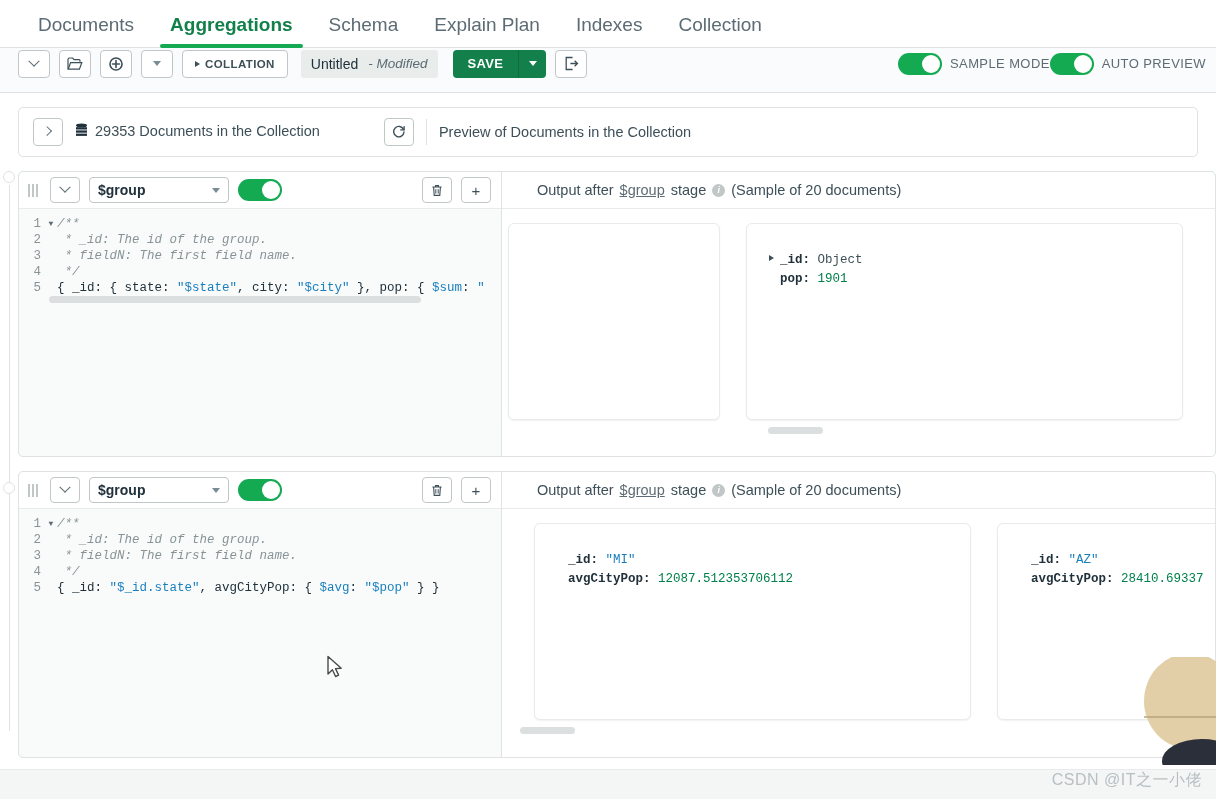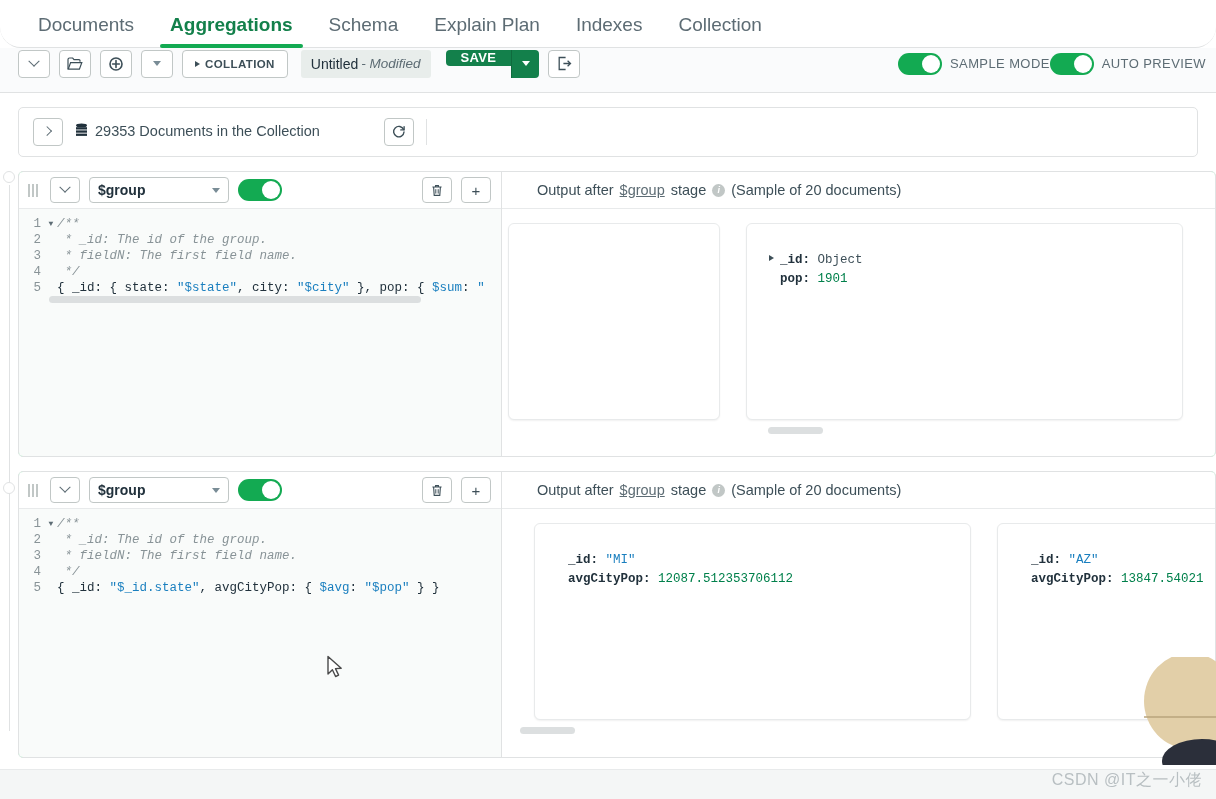--- a/index.html
+++ b/index.html
@@ -9,21 +9,20 @@
     background: #ffffff;
     overflow: hidden;
   }
   #app { position: relative; width: 1216px; height: 799px; background: #fff; }
 
   
   .tabbar {
     height: 48px; display: flex; align-items: flex-end;
     padding-left: 20px; background: #fff;
     border-bottom: 1px solid #e0e2e3;
-    border-radius: 21px;
   }
   .tab {
     position: relative; font-size: 19px; color: #5d6c74;
     padding: 0 18px 11px 18px; cursor: pointer; white-space: nowrap;
   }
   .tab.active { color: #13804b; font-weight: bold; }
   .tab.active::after {
     content: ""; position: absolute; left: 8px; right: 8px; bottom: -1px;
     height: 4px; background: #13aa52; border-radius: 2px;
   }
@@ -45,27 +44,27 @@
     color: #3d4f58; padding: 0 12px; height: 28px;
     display: flex; align-items: center; gap: 5px;
   }
   .tri-right {
     width: 0; height: 0; border-left: 5px solid #3d4f58;
     border-top: 3.5px solid transparent; border-bottom: 3.5px solid transparent;
   }
   .pipeline-name {
     background: #e8edeb; border-radius: 3px; height: 28px;
     display: flex; align-items: center; padding: 0 10px;
-    font-size: 14px; color: #21313c; gap: 3px; margin-left: 4px;
+    font-size: 14px; color: #21313c; gap: 10px; margin-left: 4px;
   }
   .pipeline-name .mod { font-style: italic; color: #5d6c74; font-size: 13.5px; }
   .save-group { display: flex; margin-left: 6px; }
   .save-btn {
     background: #13804b; color: #fff; font-weight: bold; font-size: 13px;
-    height: 16px; padding: 0 15px; border-radius: 4px 0 0 4px;
+    height: 28px; padding: 0 15px; border-radius: 4px 0 0 4px;
     display: flex; align-items: center; cursor: pointer; letter-spacing: .3px;
   }
   .save-caret {
     background: #13804b; width: 28px; height: 28px;
     border-radius: 0 4px 4px 0; border-left: 1px solid #0f6b3e;
     display: flex; align-items: center; justify-content: center; cursor: pointer;
   }
   .caret-dn {
     width: 0; height: 0; border-top: 5px solid #798c96;
     border-left: 4.5px solid transparent; border-right: 4.5px solid transparent;
@@ -306,20 +305,21 @@
           </svg>
         </span><span>29353 Documents in the Collection</span>
       </span>
       <div class="sq-btn" style="margin-left:52px">
         <svg width="14" height="14" viewBox="0 0 14 14">
           <path d="M11.6 4.6A5.2 5.2 0 1 0 12 7" fill="none" stroke="#3d4f58" stroke-width="1.4" stroke-linecap="round"></path>
           <path d="M12.1 1.6v3.3H8.8" fill="none" stroke="#3d4f58" stroke-width="1.4" stroke-linecap="round"></path>
         </svg>
       </div>
       <div class="vsep"></div>
+      <span class="prev-text">Preview of Documents in the Collection</span>
     </div>
   </div>
 
   <div class="stages">
 
     <div class="rail" style="top:14px; height:560px;">
       <div class="line" style="top:14px; height:546px;"></div>
       <div class="node" style="top:0px;"></div>
       <div class="node" style="top:311px;"></div>
     </div>
@@ -484,21 +484,21 @@
               </div>
               <div style="padding-left:11px">
                 <span class="fld-key">avgCityPop</span><span class="fld-key">:</span> <span class="fld-num">12087.512353706112</span>
               </div>
             </div>
             <div class="doc-card" style="width:437px;height:197px;">
               <div style="padding-left:11px">
                 <span class="fld-key">_id</span><span class="fld-key">:</span> <span class="fld-str">"AZ"</span>
               </div>
               <div style="padding-left:11px">
-                <span class="fld-key">avgCityPop</span><span class="fld-key">:</span> <span class="fld-num">13847.54021</span>
+                <span class="fld-key">avgCityPop</span><span class="fld-key">:</span> <span class="fld-num">28410.69337</span>
               </div>
             </div>
           </div>
           <div class="h-scroll" style="left:18px; top:218px; width:55px;"></div>
         </div>
       </div>
     </div>
   </div>
 
   <div class="cam">

